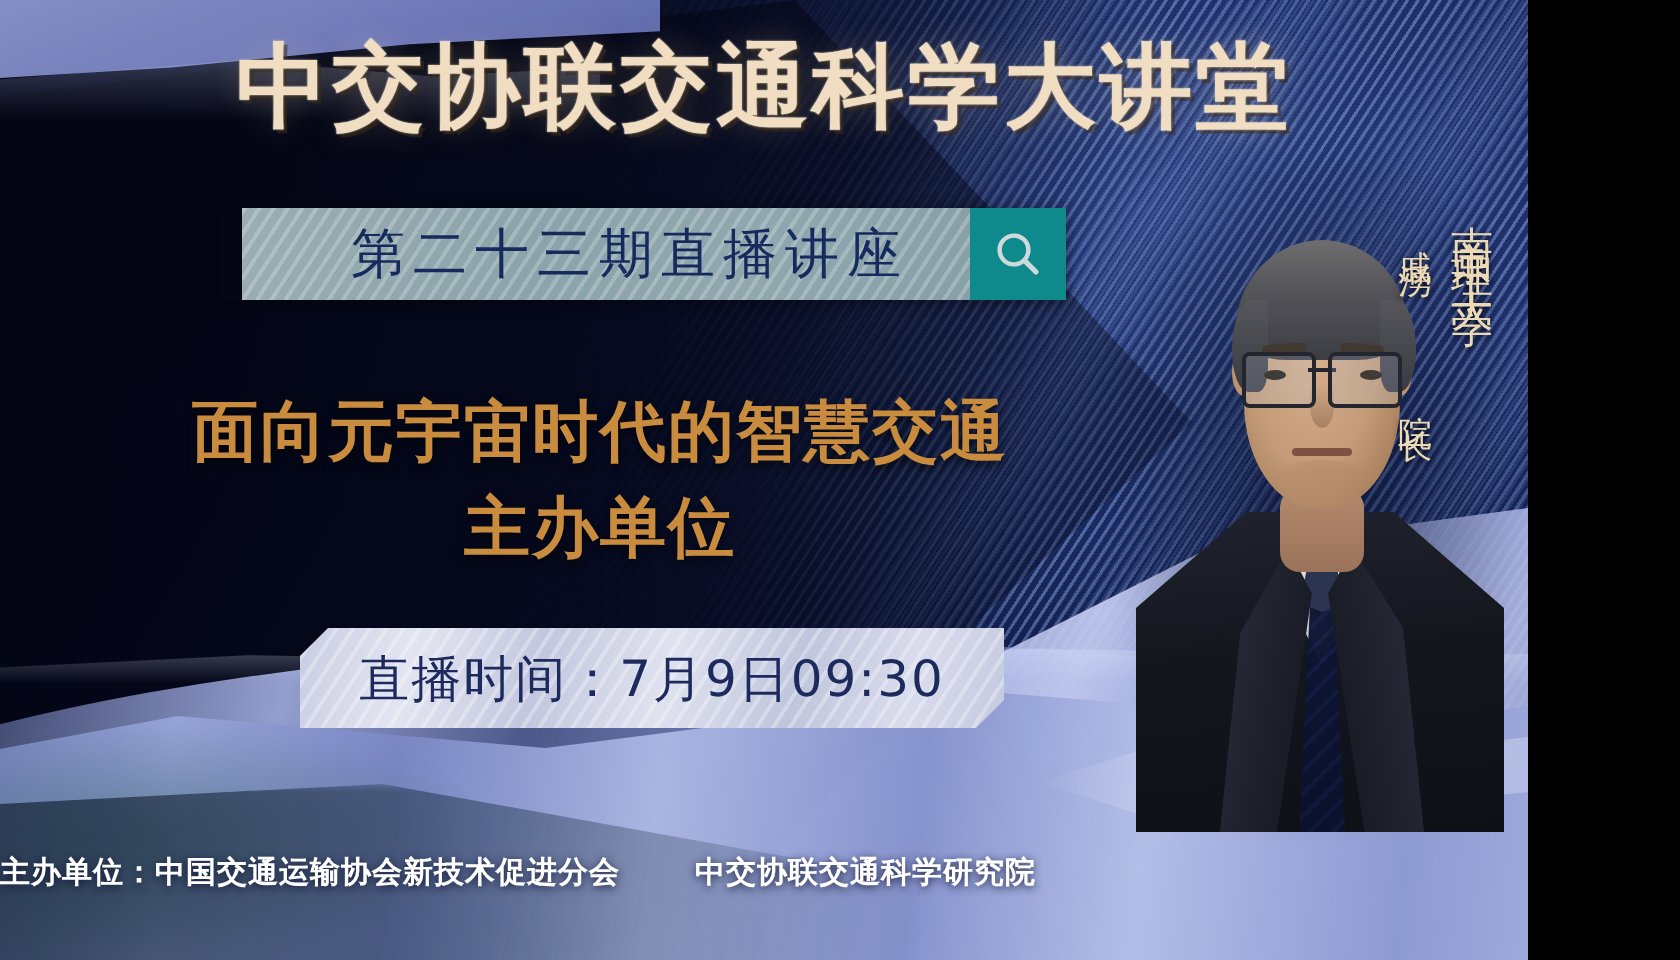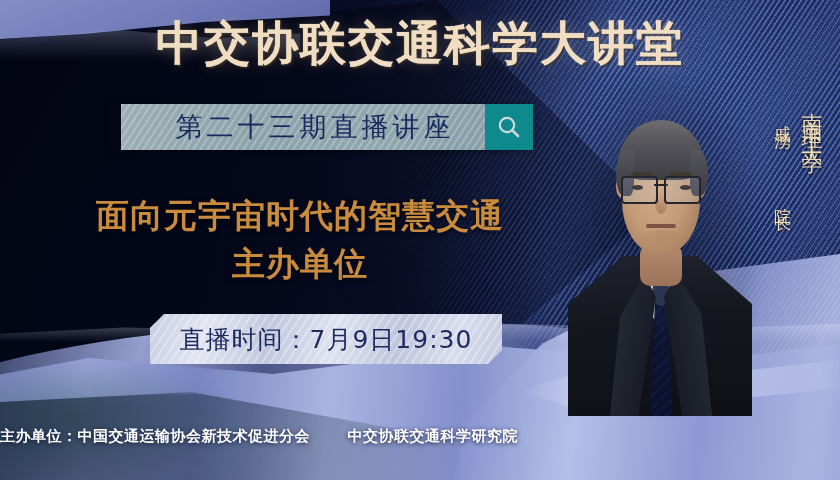--- a/index.html
+++ b/index.html
@@ -1,18 +1,18 @@
 <!DOCTYPE html>
 <html><head>
 <meta charset="utf-8">
 <style>
   html,body{margin:0;padding:0;background:#000;}
   #poster{
     position:relative;
-    width:840px;height:480px;
+    width:764px;height:480px;
     overflow:hidden;
     font-family:"DejaVu Sans","Liberation Sans",sans-serif;
     background:#0a0e2a;
     user-select:none;
   }
 
   
   .bg-layer{position:absolute;inset:0;}
 
   
@@ -405,21 +405,21 @@
       </svg>
     </div>
   </div>
 
   <div class="topic">
     <span class="ln">面向元宇宙时代的智慧交通</span>
     <span class="ln">主办单位</span>
   </div>
 
   <div class="time-plate">
-    <span class="time-text">直播时间：7月9日19:30</span>
+    <span class="time-text">直播时间：7月9日09:30</span>
   </div>
 
   <div class="speaker">
     <div class="v-col person">
       <span>戚湧</span>
       <span class="gap"></span>
       <span>院长</span>
     </div>
     <div class="v-col org">南京理工大学</div>
   </div>

